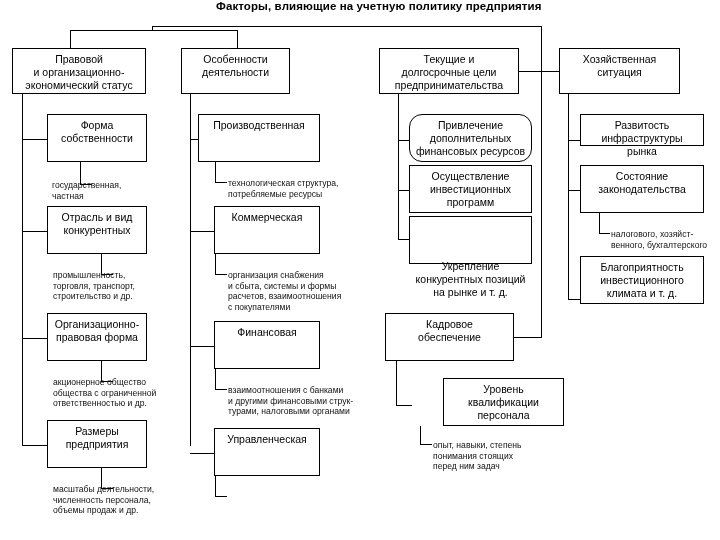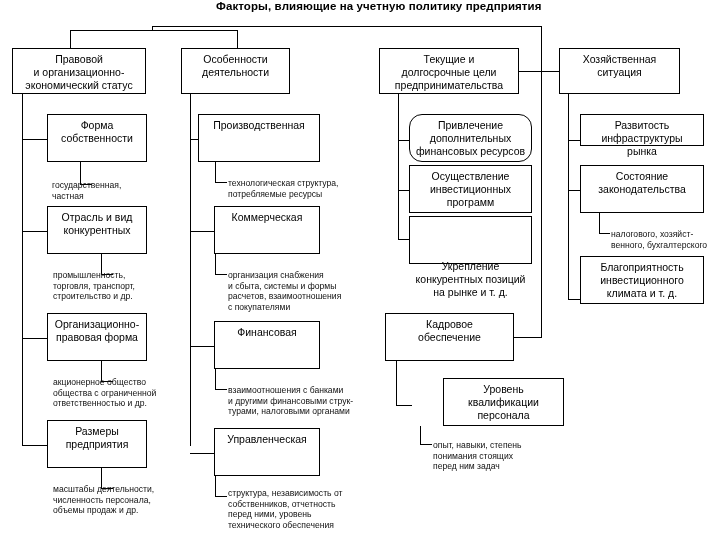--- a/index.html
+++ b/index.html
@@ -148,24 +148,20 @@
   <div class="note" style="left: 228px; top: 385px; width: 152px; white-space: pre-line;">взаимоотношения с банками
 и другими финансовыми струк-
 турами, налоговыми органами</div>
 
   <div class="ln lnh" style="left:190px;top:453px;width:26px;"></div>
   <div class="box" style="left:214px;top:428px;width:106px;height:48px;">
     <span style="white-space: pre-line;">Управленческая</span>
   </div>
   <div class="ln lnv" style="left:215px;top:476px;height:21px;"></div>
   <div class="ln lnh" style="left:215px;top:496px;width:12px;"></div>
-  <div class="note" style="left: 228px; top: 488px; width: 152px; white-space: pre-line;">структура, независимость от
-собственников, отчетность
-перед ними, уровень
-технического обеспечения</div>
 
   <div class="box" style="left:379px;top:48px;width:140px;height:46px;">
     <span style="white-space: pre-line;">Текущие и
 долгосрочные цели
 предпринимательства</span>
   </div>
   <div class="ln lnv" style="left:398px;top:94px;height:146px;"></div>
 
   <div class="ln lnh" style="left:398px;top:140px;width:12px;"></div>
   <div class="box" style="left:409px;top:114px;width:123px;height:48px;border-radius:13px;">

